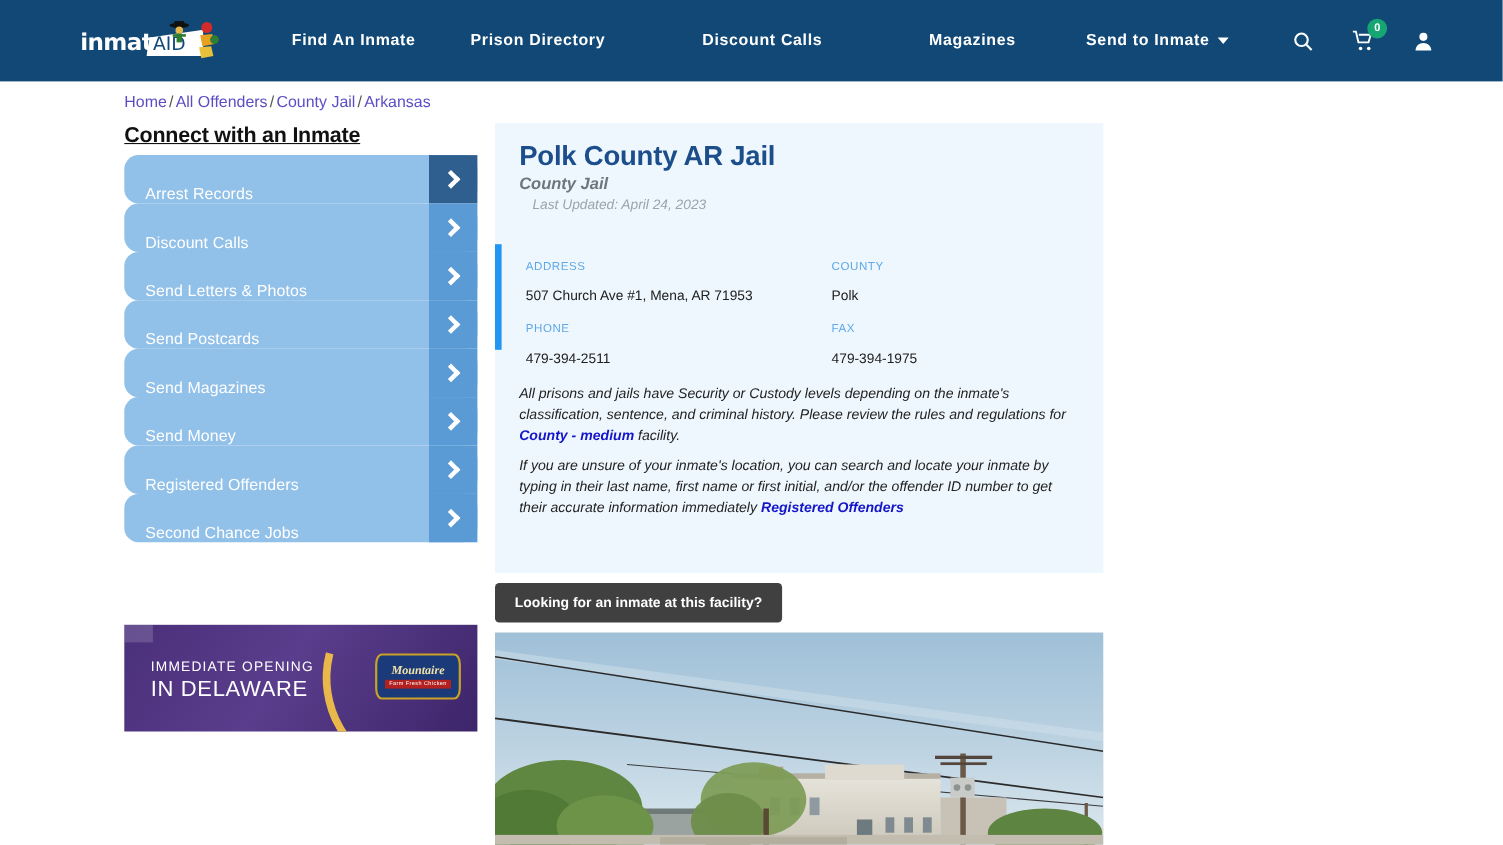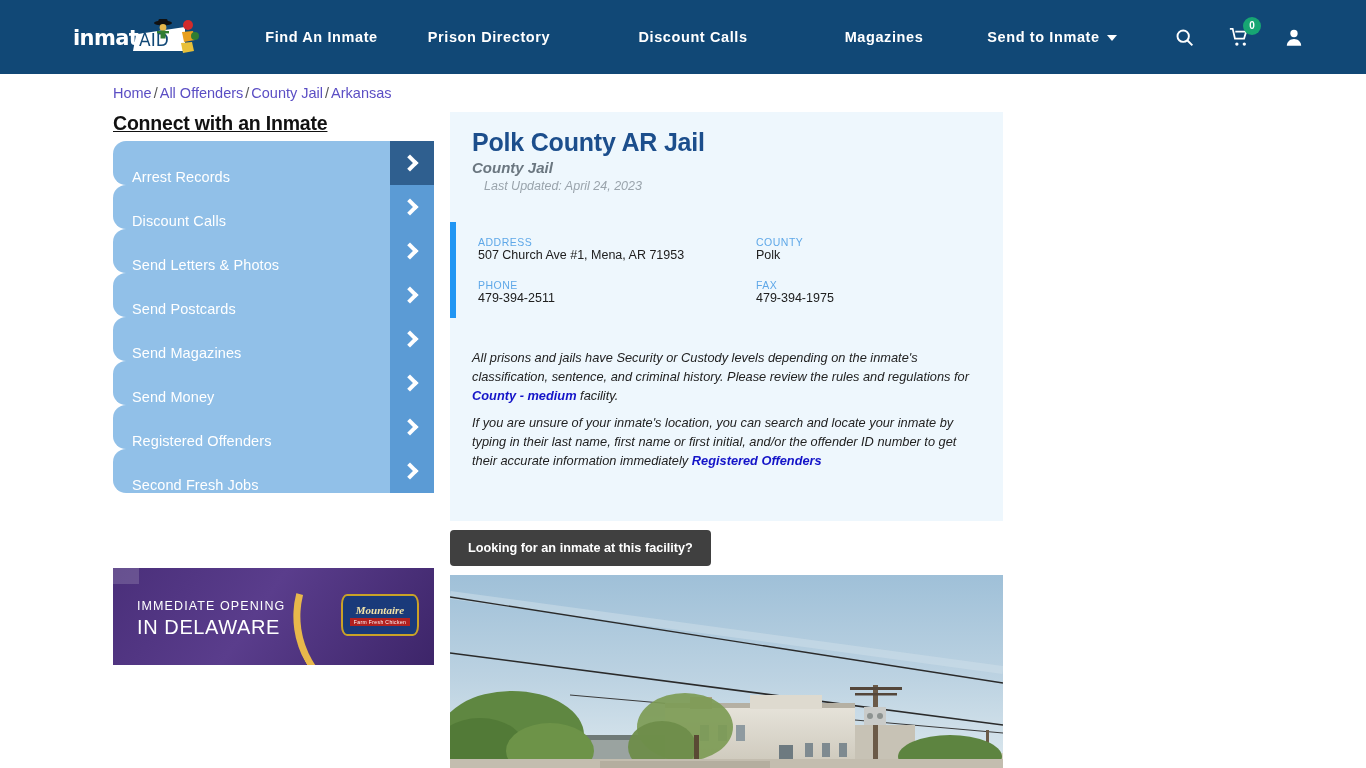--- a/index.html
+++ b/index.html
@@ -176,21 +176,21 @@
     background: #2196f3;
   }
   .info-grid {
     position: absolute; left: 28px; top: 14px; width: 500px;
     display: grid; grid-template-columns: 278px auto; row-gap: 17px;
   }
   .info-label {
     font-size: 10.5px; color: #5fa8e8; letter-spacing: 0.5px;
   }
   .info-value {
-    font-size: 12.5px; color: #202020; margin-top: 0;
+    font-size: 12.5px; color: #202020; margin-top: 14px;
   }
   .desc { position: absolute; left: 22px; top: 236px; width: 500px; }
   .desc p {
     font-size: 12.8px; font-style: italic; color: #222;
     line-height: 19px; margin-bottom: 8px;
   }
   .desc a { color: #1414c8; font-weight: bold; text-decoration: none; cursor: pointer; }
 
   
   .cta-row { position: absolute; left: 450px; top: 530px; display: flex; gap: 25px; }
@@ -318,21 +318,21 @@
         <i class="chev"></i>
       </span>
   </div>
   <div class="side-btn">
     <span class="lbl">Registered Offenders</span>
     <span class="arrow-box">
         <i class="chev"></i>
       </span>
   </div>
   <div class="side-btn">
-    <span class="lbl">Second Fresh Jobs</span>
+    <span class="lbl">Second Chance Jobs</span>
     <span class="arrow-box">
         <i class="chev"></i>
       </span>
   </div>
 </div>
 
 <div class="ad-banner">
   <span class="ad-corner"></span>
   <span class="ad-swoosh"></span>
   <span class="ad-line1">IMMEDIATE OPENING</span>

